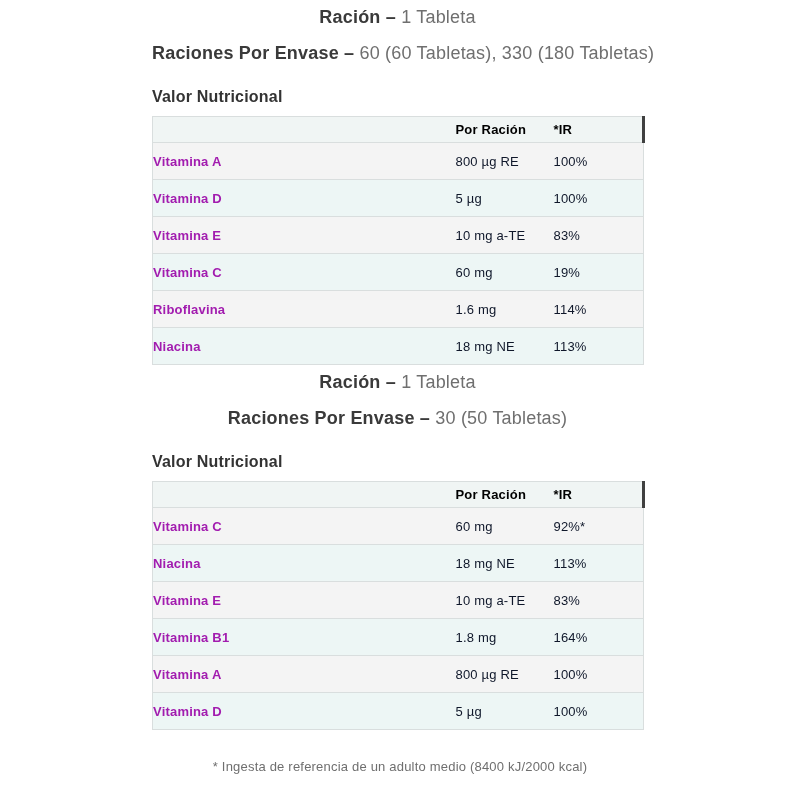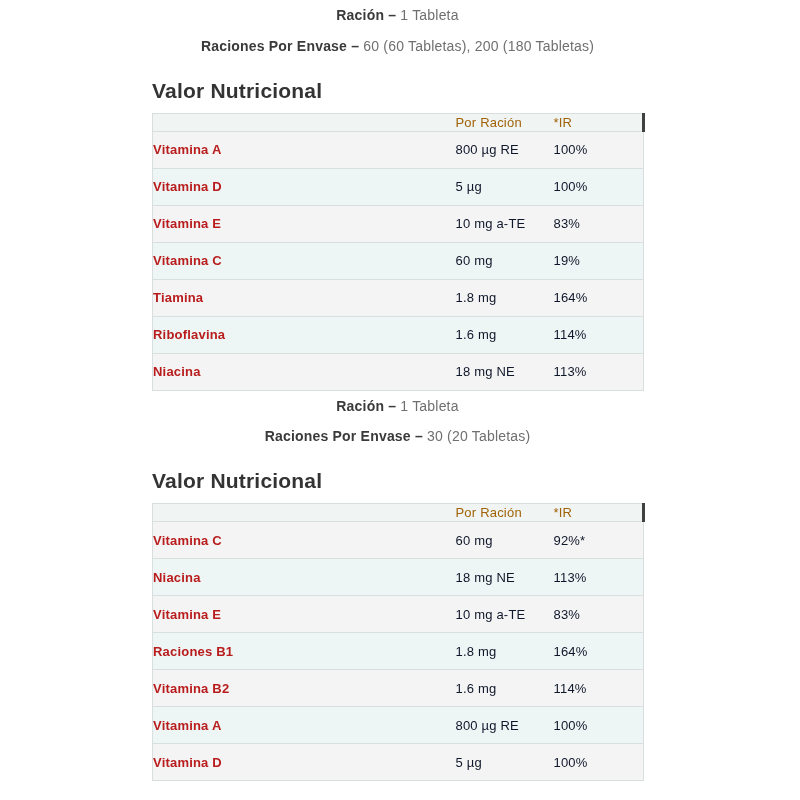--- a/index.html
+++ b/index.html
@@ -12,66 +12,66 @@
     color: #3a3a3a;
     letter-spacing: 0.2px;
     overflow: hidden;
   }
   .content {
     width: 491px;
     margin-left: 152px;
   }
   .serving-line {
     text-align: center;
-    font-size: 14px;
+    font-size: 18px;
     line-height: 1.2;
     padding-top: 7px;
     margin: 0 0 7px 0;
     white-space: nowrap;
   }
   .serving-line .b { font-weight: 700; color: #3a3a3a; }
   .serving-line .v { color: #6f6f6f; }
   .section-title {
-    font-size: 21px;
+    font-size: 16px;
     font-weight: 700;
     color: #333333;
     margin: 24px 0 10px 0;
   }
   table.nutrition-table {
     width: 491px;
     border-collapse: collapse;
     font-size: 13px;
     table-layout: fixed;
   }
   table.nutrition-table,
   table.nutrition-table th,
   table.nutrition-table td {
     border: 1px solid #d9dede;
   }
   table.nutrition-table th {
     background: #f0f5f4;
-    font-weight: 400;
-    color: #a16207;
+    font-weight: 700;
+    color: #000000;
     text-align: left;
-    height: 18px;
+    height: 26px;
     padding: 0;
     border-left: none; border-right: none;
   }
   table.nutrition-table th:first-child { border-left: 1px solid #d9dede; }
   table.nutrition-table th:last-child  { border-right: 3px solid #404040; }
   table.nutrition-table td {
     height: 37px;
     padding: 0;
     border-left: none; border-right: none;
   }
   table.nutrition-table td:first-child { border-left: 1px solid #d9dede; }
   table.nutrition-table td:last-child  { border-right: 1px solid #d9dede; margin-left: 12px; }
   table.nutrition-table tbody tr:nth-child(odd)  { background: #f4f4f4; }
   table.nutrition-table tbody tr:nth-child(even) { background: #edf6f5; }
-  td.name { font-weight: 700; color: #b91c1c; padding-left: 18px; }
+  td.name { font-weight: 700; color: #a21caf; padding-left: 18px; }
   td.val  { color: #0f172a; }
   .footnote {
     width: 800px;
     text-align: center;
     font-size: 13px;
     color: #6f6f6f;
     margin-top: 29px;
   }
 </style>
 </head>
@@ -79,21 +79,21 @@
 
 <div class="content">
 
   <section>
     <div class="serving-line">
       <span class="b">Ración –</span>
       <span class="v">1 Tableta</span>
     </div>
     <div class="serving-line">
       <span class="b">Raciones Por Envase –</span>
-      <span class="v">60 (60 Tabletas), 200 (180 Tabletas)</span>
+      <span class="v">60 (60 Tabletas), 330 (180 Tabletas)</span>
     </div>
     <h2 class="section-title">Valor Nutricional</h2>
 
     <table class="nutrition-table">
       <colgroup>
           <col style="width:303px">
           <col style="width:98px">
           <col style="width:90px">
         </colgroup>
       <thead>
@@ -118,46 +118,41 @@
           <td class="name">Vitamina E</td>
           <td class="val">10 mg a-TE</td>
           <td class="val">83%</td>
         </tr>
         <tr>
           <td class="name">Vitamina C</td>
           <td class="val">60 mg</td>
           <td class="val">19%</td>
         </tr>
         <tr>
-          <td class="name">Tiamina</td>
-          <td class="val">1.8 mg</td>
-          <td class="val">164%</td>
-        </tr>
-        <tr>
           <td class="name">Riboflavina</td>
           <td class="val">1.6 mg</td>
           <td class="val">114%</td>
         </tr>
         <tr>
           <td class="name">Niacina</td>
           <td class="val">18 mg NE</td>
           <td class="val">113%</td>
         </tr>
       </tbody>
     </table>
   </section>
 
   <section>
     <div class="serving-line">
       <span class="b">Ración –</span>
       <span class="v">1 Tableta</span>
     </div>
     <div class="serving-line">
       <span class="b">Raciones Por Envase –</span>
-      <span class="v">30 (20 Tabletas)</span>
+      <span class="v">30 (50 Tabletas)</span>
     </div>
     <h2 class="section-title">Valor Nutricional</h2>
 
     <table class="nutrition-table">
       <colgroup>
           <col style="width:303px">
           <col style="width:98px">
           <col style="width:90px">
         </colgroup>
       <thead>
@@ -177,28 +172,23 @@
           <td class="name">Niacina</td>
           <td class="val">18 mg NE</td>
           <td class="val">113%</td>
         </tr>
         <tr>
           <td class="name">Vitamina E</td>
           <td class="val">10 mg a-TE</td>
           <td class="val">83%</td>
         </tr>
         <tr>
-          <td class="name">Raciones B1</td>
+          <td class="name">Vitamina B1</td>
           <td class="val">1.8 mg</td>
           <td class="val">164%</td>
-        </tr>
-        <tr>
-          <td class="name">Vitamina B2</td>
-          <td class="val">1.6 mg</td>
-          <td class="val">114%</td>
         </tr>
         <tr>
           <td class="name">Vitamina A</td>
           <td class="val">800 µg RE</td>
           <td class="val">100%</td>
         </tr>
         <tr>
           <td class="name">Vitamina D</td>
           <td class="val">5 µg</td>
           <td class="val">100%</td>

